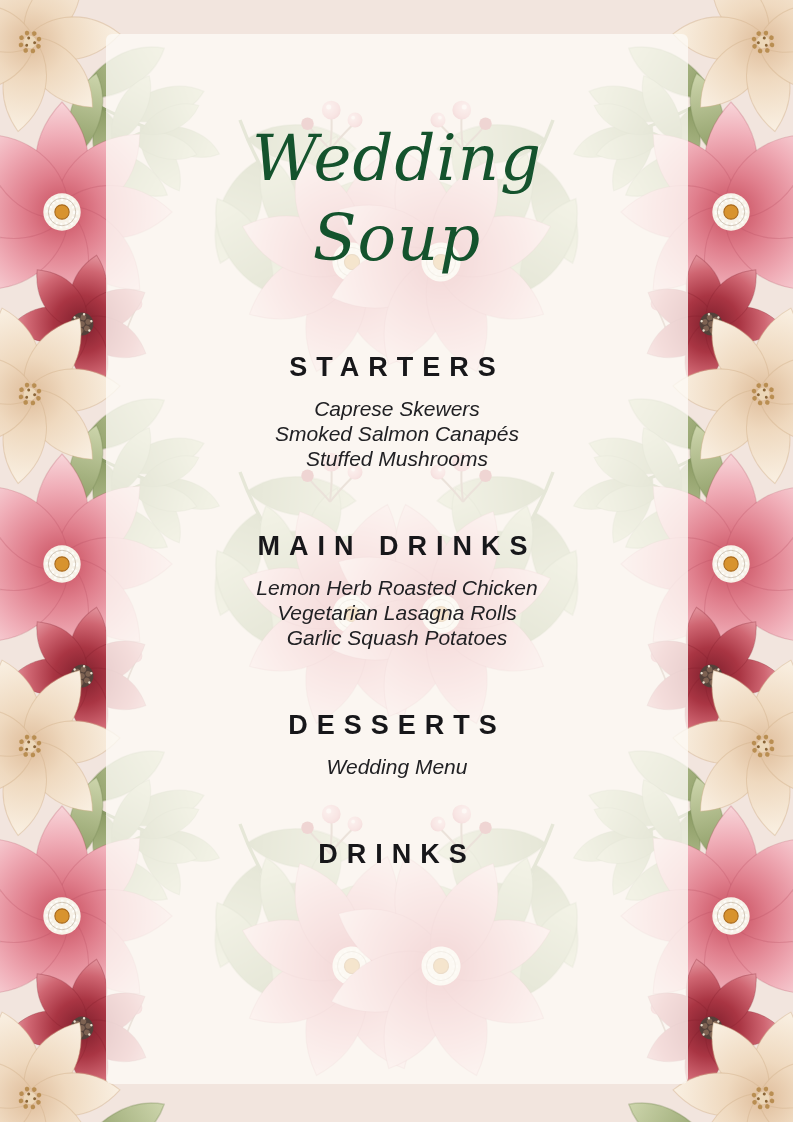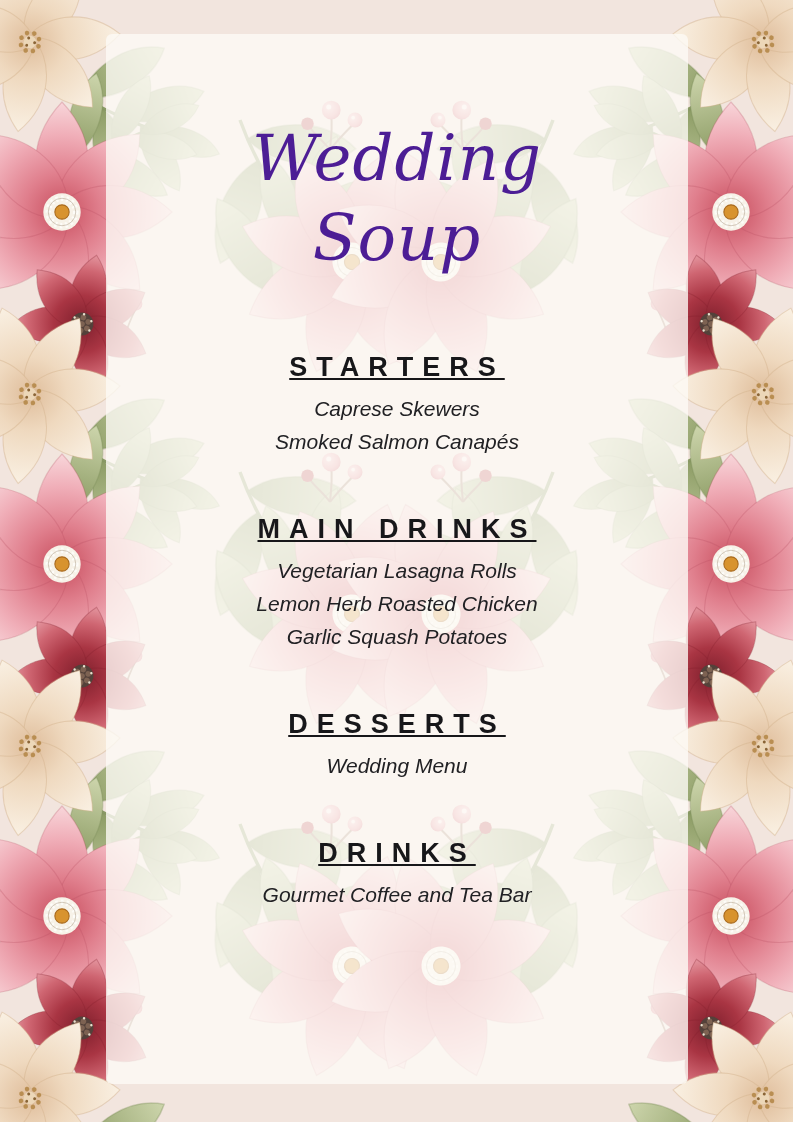--- a/index.html
+++ b/index.html
@@ -13,30 +13,30 @@
     position:absolute;left:106px;top:34px;width:582px;height:1050px;
     background:rgba(252,250,245,0.80);border-radius:6px;
   }
   .content{
     position:absolute;left:106px;top:34px;width:582px;height:1050px;
     text-align:center;color:#1f1f1f;
   }
   .title{
     margin:0;padding-top:84px;
     font-family:"DejaVu Serif",serif;font-style:italic;font-weight:500;
-    font-size:64px;line-height:80px;color:#4c1d95;letter-spacing:1px;
+    font-size:64px;line-height:80px;color:#14532d;letter-spacing:1px;
   }
   .title span{display:block;}
   .sec h2{
     margin:60px 0 14px 0;font-size:27px;line-height:30px;font-weight:700;
-    letter-spacing:9px;color:#17171a;font-family:"Liberation Sans",sans-serif;text-decoration:underline;
+    letter-spacing:9px;color:#17171a;font-family:"Liberation Sans",sans-serif;
   }
   .sec.first h2{margin-top:74px;}
   .item{
-    margin:8px;font-size:21px;line-height:25px;font-style:italic;font-weight:500;
+    margin:0;font-size:21px;line-height:25px;font-style:italic;font-weight:500;
     color:#212124;
   }
 </style>
 </head>
 <body>
 
 <div class="poster">
 
   <svg class="florals" viewBox="0 0 793 1122" xmlns="http://www.w3.org/2000/svg" aria-hidden="true">
     <defs>
@@ -227,33 +227,33 @@
   <div class="content">
     <h1 class="title">
       <span>Wedding</span>
       <span>Soup</span>
     </h1>
 
     <section class="sec first">
       <h2>STARTERS</h2>
       <p class="item">Caprese Skewers</p>
       <p class="item">Smoked Salmon Canapés</p>
+      <p class="item">Stuffed Mushrooms</p>
     </section>
 
     <section class="sec">
       <h2>MAIN DRINKS</h2>
+      <p class="item">Lemon Herb Roasted Chicken</p>
       <p class="item">Vegetarian Lasagna Rolls</p>
-      <p class="item">Lemon Herb Roasted Chicken</p>
       <p class="item">Garlic Squash Potatoes</p>
     </section>
 
     <section class="sec">
       <h2>DESSERTS</h2>
       <p class="item">Wedding Menu</p>
     </section>
 
     <section class="sec">
       <h2>DRINKS</h2>
-      <p class="item">Gourmet Coffee and Tea Bar</p>
     </section>
   </div>
 
 </div>
 
 </body></html>

